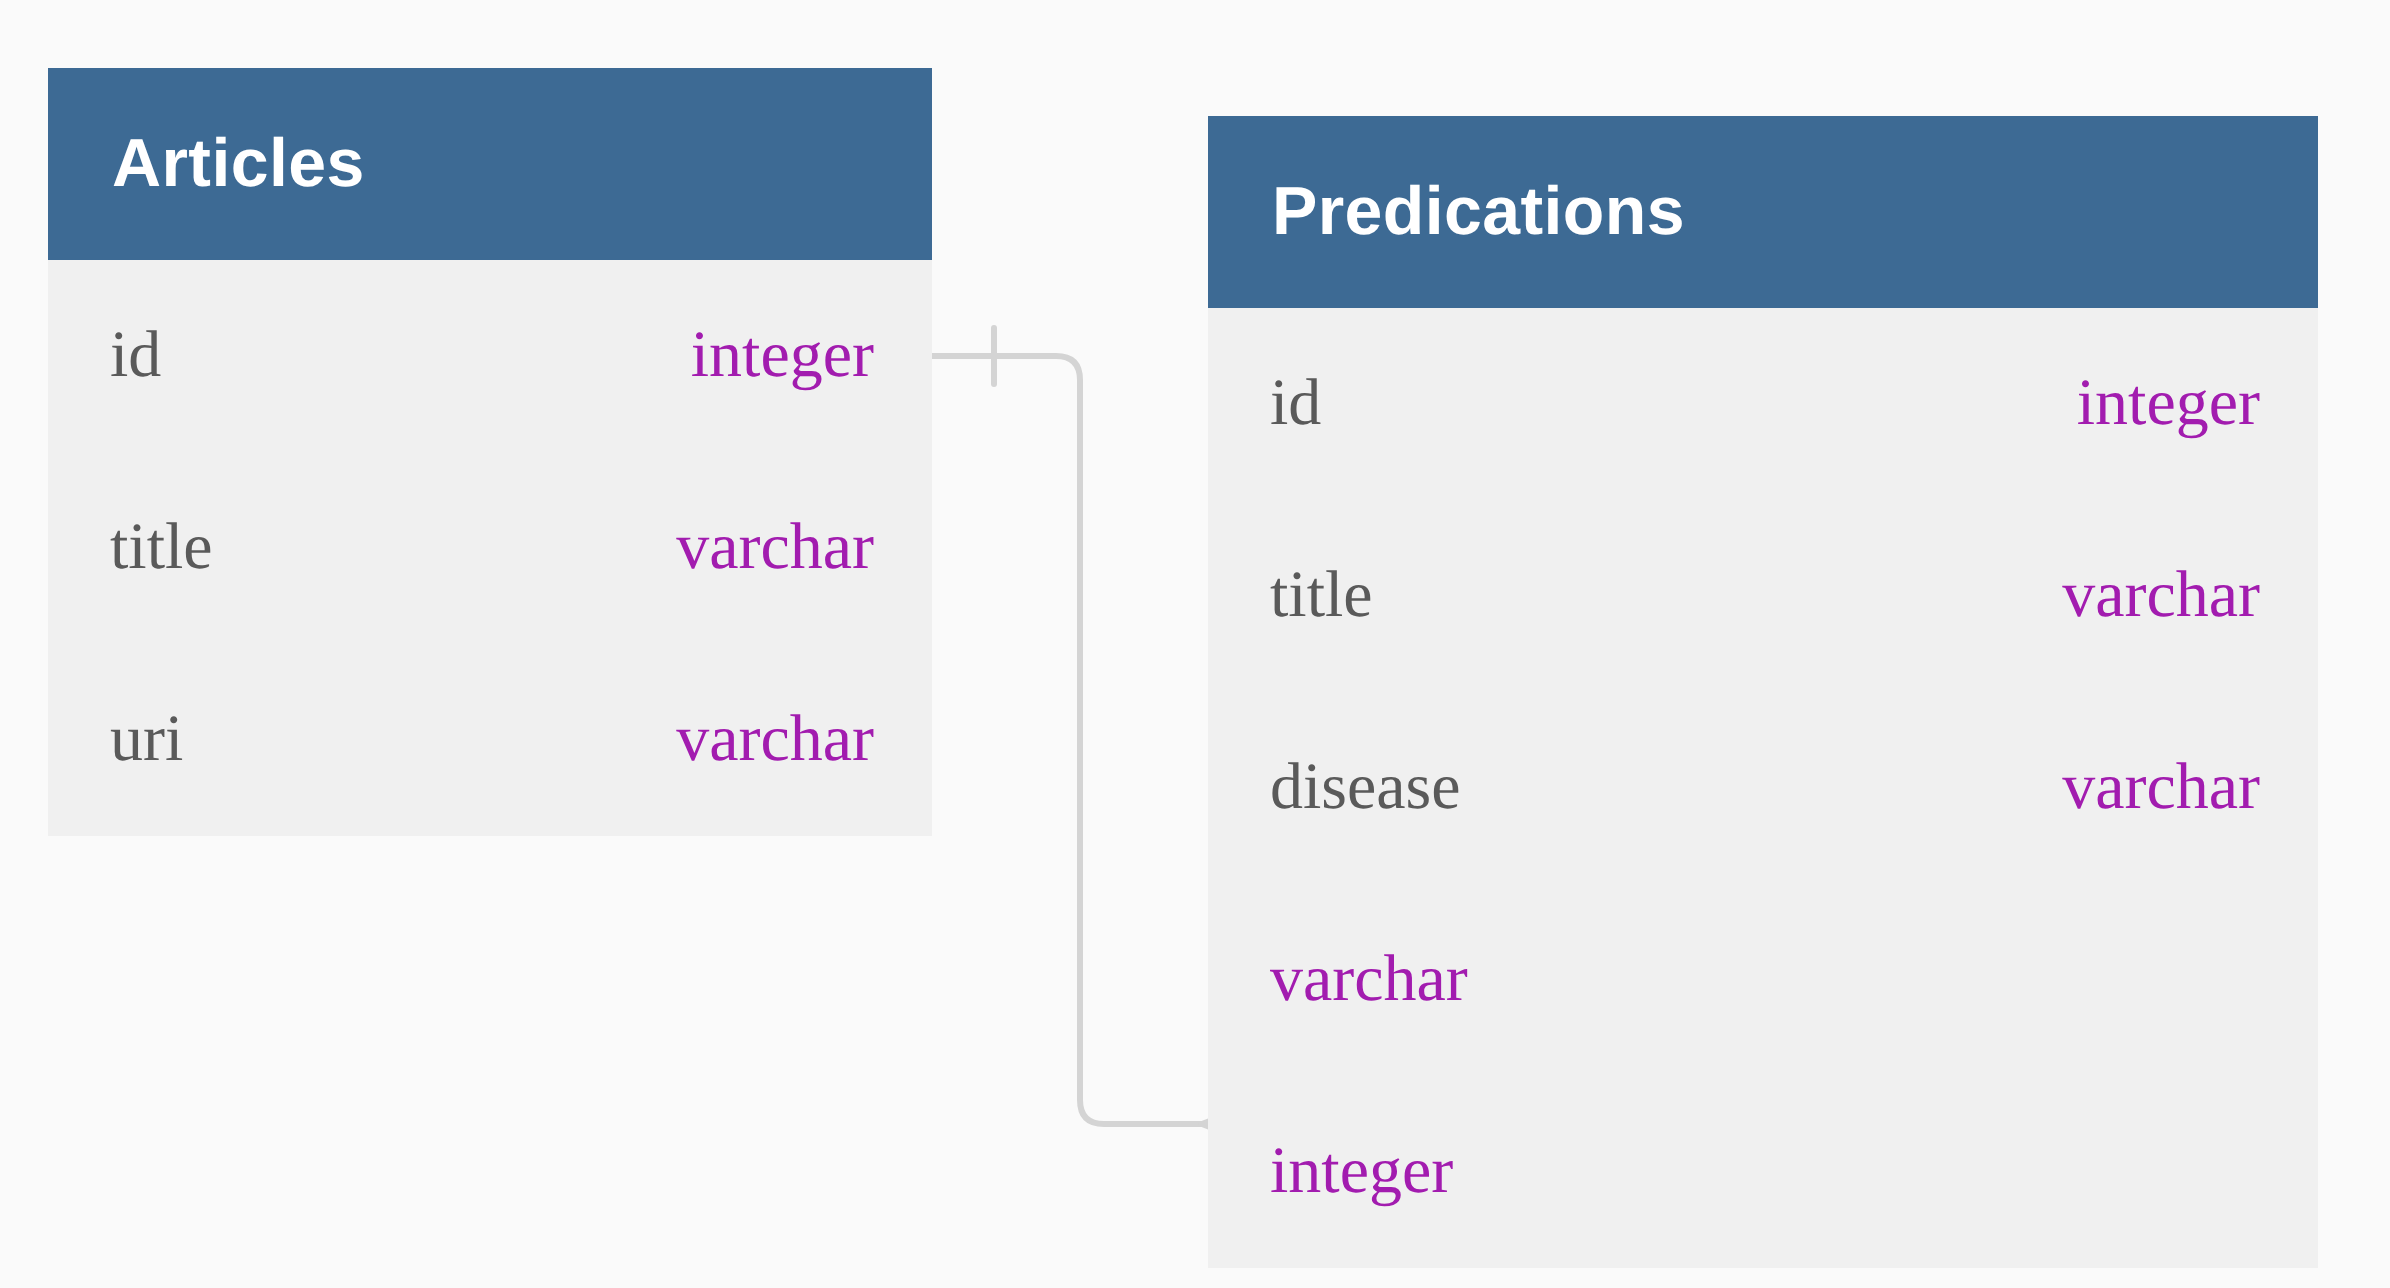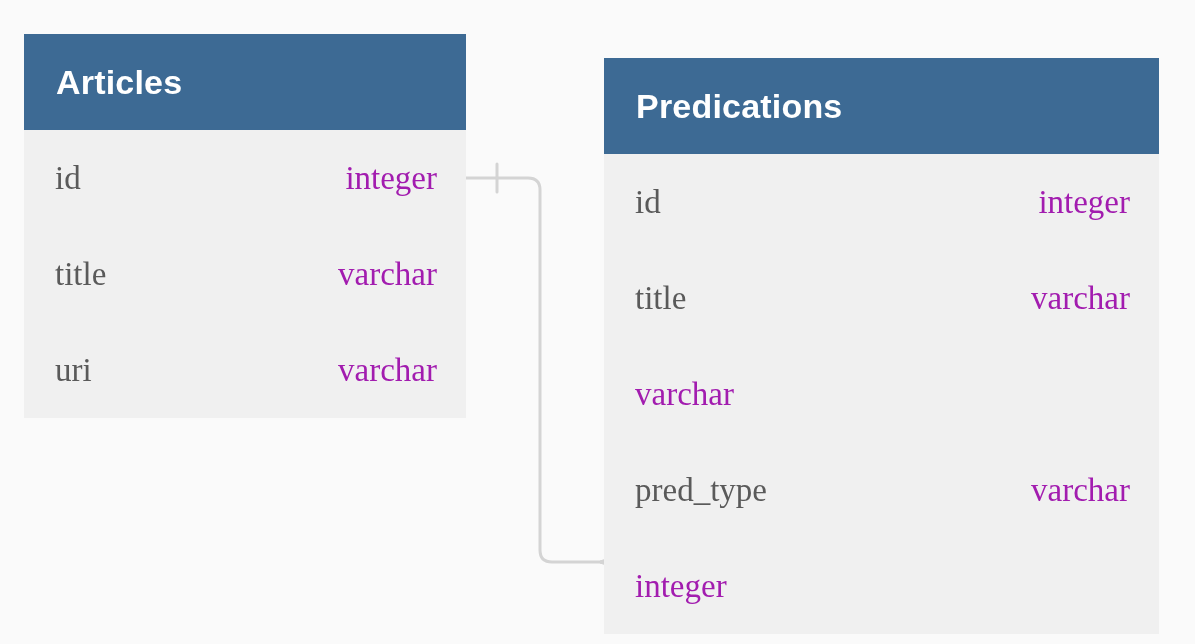--- a/index.html
+++ b/index.html
@@ -145,24 +145,24 @@
     <div class="er-body">
       <div class="er-row">
         <span class="er-field">id</span>
         <span class="er-type">integer</span>
       </div>
       <div class="er-row">
         <span class="er-field">title</span>
         <span class="er-type">varchar</span>
       </div>
       <div class="er-row">
+        <span class="er-field">disease</span>
         <span class="er-type">varchar</span>
       </div>
       <div class="er-row">
-        <span class="er-field">pred_type</span>
         <span class="er-type">varchar</span>
       </div>
       <div class="er-row">
         <span class="er-type">integer</span>
       </div>
     </div>
   </div>
 
 </div>
 

